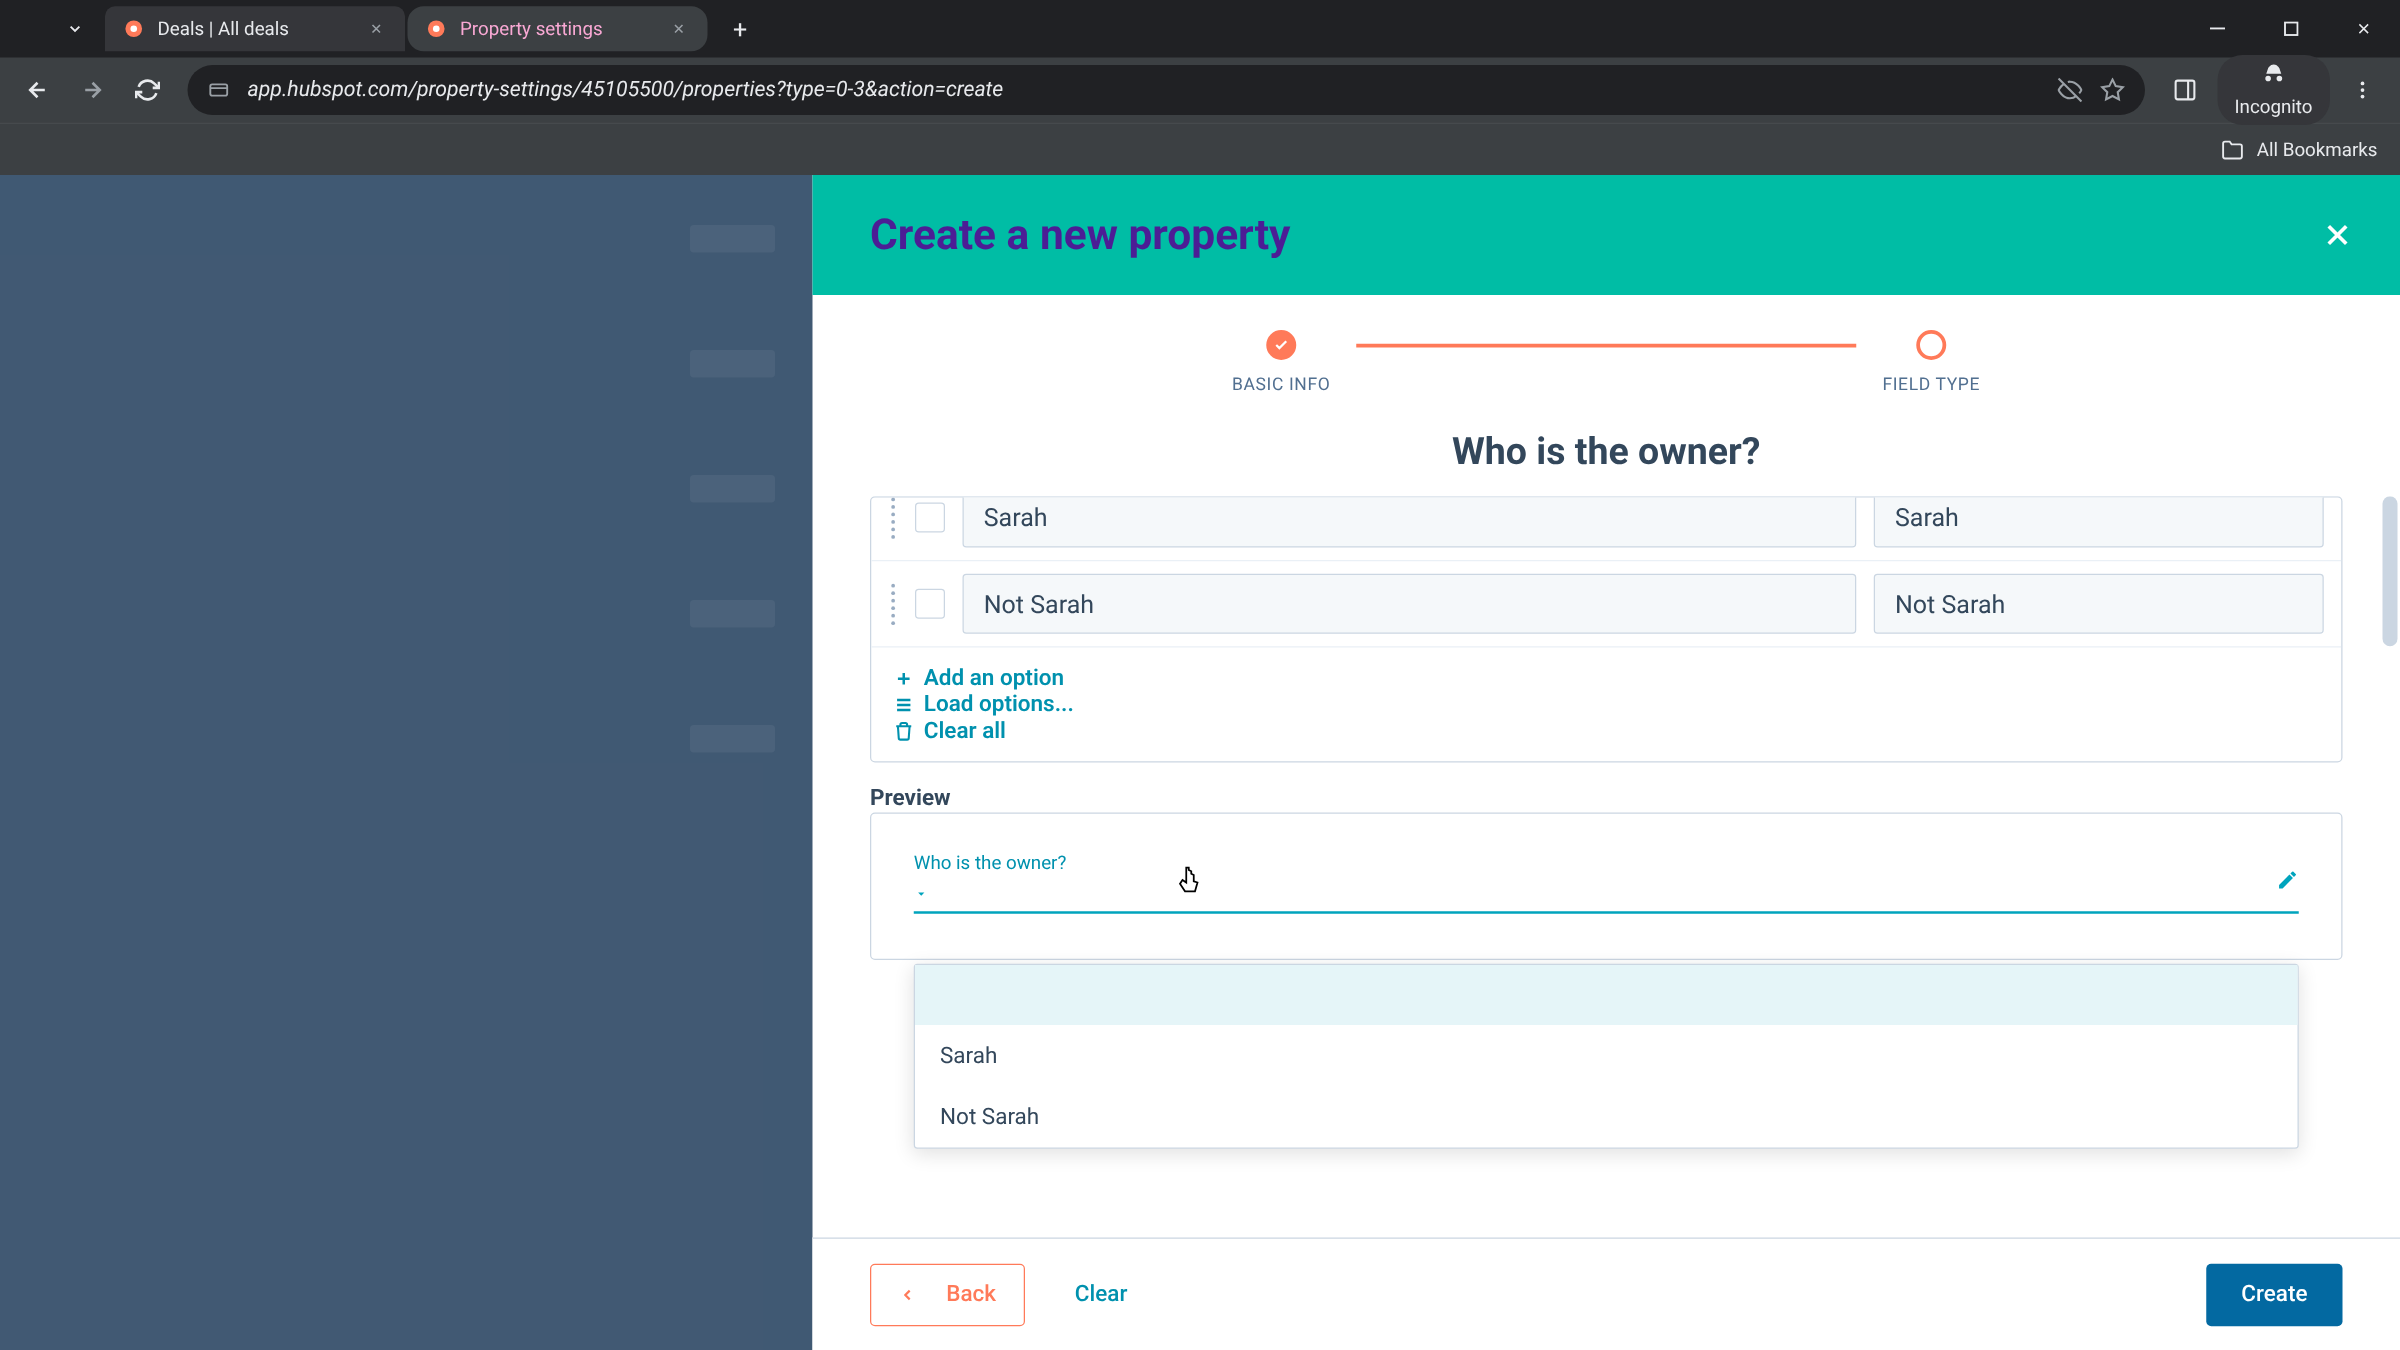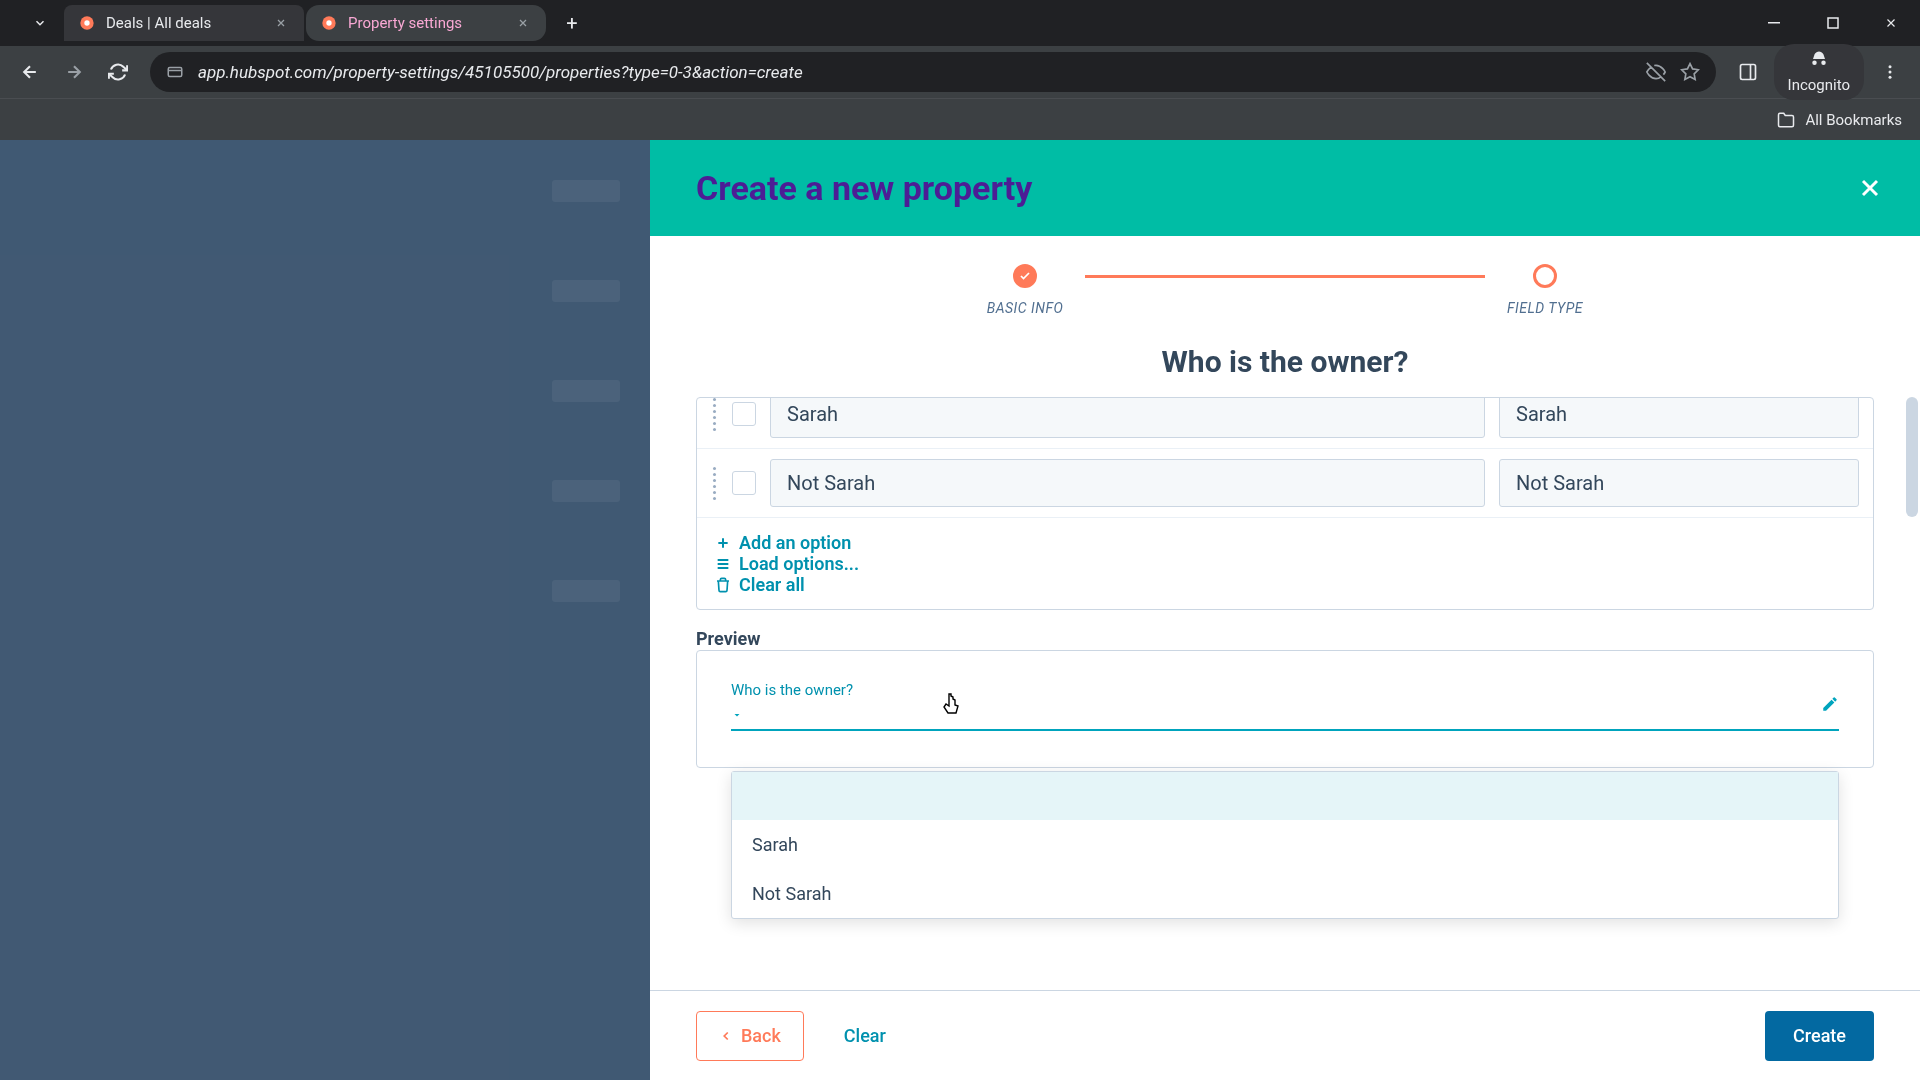--- a/index.html
+++ b/index.html
@@ -1,19 +1,19 @@
 <!DOCTYPE html>
 <html><head>
 <meta charset="utf-8">
 <style>
 * { margin: 0; padding: 0; box-sizing: border-box; font-family: -apple-system, BlinkMacSystemFont, "Segoe UI", Roboto, sans-serif; }
 body { width: 1920px; height: 1080px; background: #202124; overflow: hidden; position: relative; }
 
 
-.tab-bar { height: 46px; background: #202124; display: flex; align-items: center; padding: 0 24px; }
+.tab-bar { height: 46px; background: #202124; display: flex; align-items: center; padding: 0 12px; margin-left: 32px; }
 .tab-menu { width: 32px; height: 32px; border-radius: 50%; display: flex; align-items: center; justify-content: center; margin-right: 8px; cursor: pointer; }
 .tab { display: flex; align-items: center; height: 36px; padding: 0 14px; border-radius: 8px 8px 0 0; margin-right: 2px; min-width: 240px; max-width: 320px; cursor: pointer; position: relative; }
 .tab.inactive { background: #35363a; color: #e8eaed; }
 .tab.active { background: #3c4043; color: #f9a8d4; border-radius: 13px; }
 .tab .favicon { width: 18px; height: 18px; margin-right: 10px; display: flex; align-items: center; justify-content: center; flex-shrink: 0; }
 .tab .tab-title { font-size: 15px; white-space: nowrap; overflow: hidden; text-overflow: ellipsis; flex: 1; }
 .tab .tab-close { width: 18px; height: 18px; display: flex; align-items: center; justify-content: center; margin-left: 10px; flex-shrink: 0; color: #9aa0a6; }
 .new-tab { width: 32px; height: 32px; display: flex; align-items: center; justify-content: center; color: #e8eaed; margin-left: 8px; cursor: pointer; font-size: 20px; }
 .window-controls { position: absolute; right: 0; top: 0; display: flex; }
 .window-controls div { width: 58px; height: 46px; display: flex; align-items: center; justify-content: center; color: #e8eaed; cursor: pointer; }
@@ -32,21 +32,21 @@
 .page { position: absolute; top: 140px; left: 0; right: 0; bottom: 0; background: #516f90; }
 .backdrop { position: absolute; inset: 0; background: rgba(45,62,80,0.45); }
 .ghost-bar { position: absolute; left: 552px; width: 68px; height: 22px; background: rgba(255,255,255,0.06); border-radius: 3px; }
 
 
 .panel { position: absolute; top: 0; right: 0; bottom: 0; width: 1270px; background: #fff; display: flex; flex-direction: column; }
 .panel-header { height: 96px; background: #00bda5; display: flex; align-items: center; padding: 0 46px; position: relative; }
 .panel-title { color: #4c1d95; font-size: 34px; font-weight: 700; }
 .panel-close { position: absolute; right: 28px; top: 50%; transform: translateY(-50%); color: #fff; cursor: pointer; font-size: 32px; padding: 8px; }
 
-.stepper { padding: 28px 46px 14px; display: flex; align-items: center; justify-content: center; font-style: italic; }
+.stepper { padding: 28px 46px 14px; display: flex; align-items: center; justify-content: center; }
 .step-wrap { display: flex; align-items: flex-start; width: 640px; position: relative; }
 .step-node { display: flex; flex-direction: column; align-items: center; width: 120px; }
 .step-circle { width: 24px; height: 24px; border-radius: 50%; display: flex; align-items: center; justify-content: center; font-size: 14px; }
 .step-circle.done { background: #ff7a59; border: 2px solid #ff7a59; color: #fff; }
 .step-circle.current { background: #fff; border: 3px solid #ff7a59; }
 .step-line { flex: 1; height: 3px; background: #ff7a59; margin-top: 11px; }
 .step-label { font-size: 14px; letter-spacing: 0.5px; color: #516f90; margin-top: 12px; }
 
 .question-title { text-align: center; font-size: 30px; font-weight: 700; color: #33475b; margin: 14px 0 18px; }
 
@@ -72,21 +72,21 @@
 .preview-caret { color: #00a4bd; margin-right: 8px; display: inline-flex; }
 .preview-edit { position: absolute; right: 34px; top: 44px; color: #00a4bd; cursor: pointer; display: inline-flex; }
 
 .dropdown-list { position: absolute; top: 120px; left: 34px; right: 34px; background: #fff; border: 1px solid #cbd6e2; border-radius: 3px; box-shadow: 0 4px 16px rgba(0,0,0,0.12); z-index: 50; }
 .dropdown-item { padding: 14px 20px; font-size: 18px; color: #33475b; cursor: pointer; }
 .dropdown-item.blank { background: #e5f5f8; height: 48px; }
 
 .scroll-thumb { position: absolute; right: 2px; top: 0; width: 12px; height: 120px; background: #cbd6e2; border-radius: 6px; }
 
 .panel-footer { height: 90px; border-top: 1px solid #cbd6e2; display: flex; align-items: center; padding: 0 46px; gap: 18px; background: #fff; }
-.btn { height: 50px; padding: 0 22px; border-radius: 4px; font-size: 18px; font-weight: 500; cursor: pointer; display: flex; align-items: center; gap: 8px; }
+.btn { height: 50px; padding: 0 22px; border-radius: 4px; font-size: 18px; font-weight: 500; cursor: pointer; display: flex; align-items: center; gap: 24px; }
 .btn-back { border: 1px solid #ff7a59; color: #ff7a59; background: #fff; }
 .btn-cancel { border: none; background: transparent; color: #0091ae; }
 .btn-create { border: none; background: #0369a1; color: #fff; margin-left: auto; padding: 0 28px; }
 
 .cursor-ptr { position: absolute; left: 940px; top: 692px; z-index: 200; pointer-events: none; }
 
 svg { display: block; }
 </style>
 </head>
 <body>

